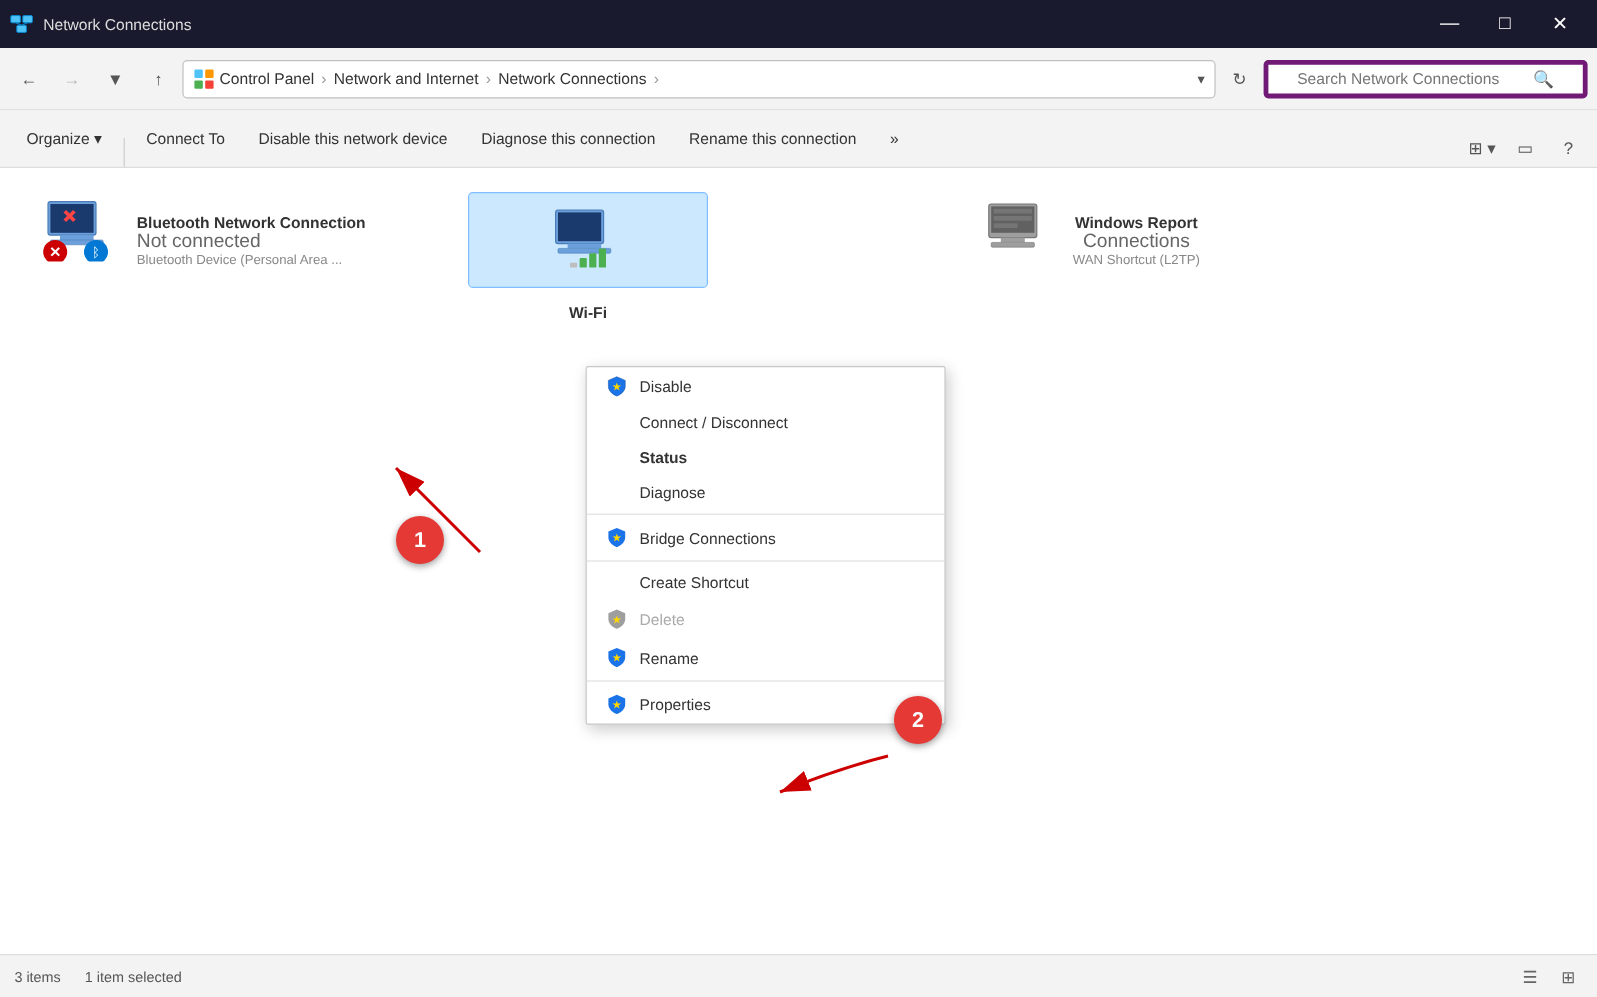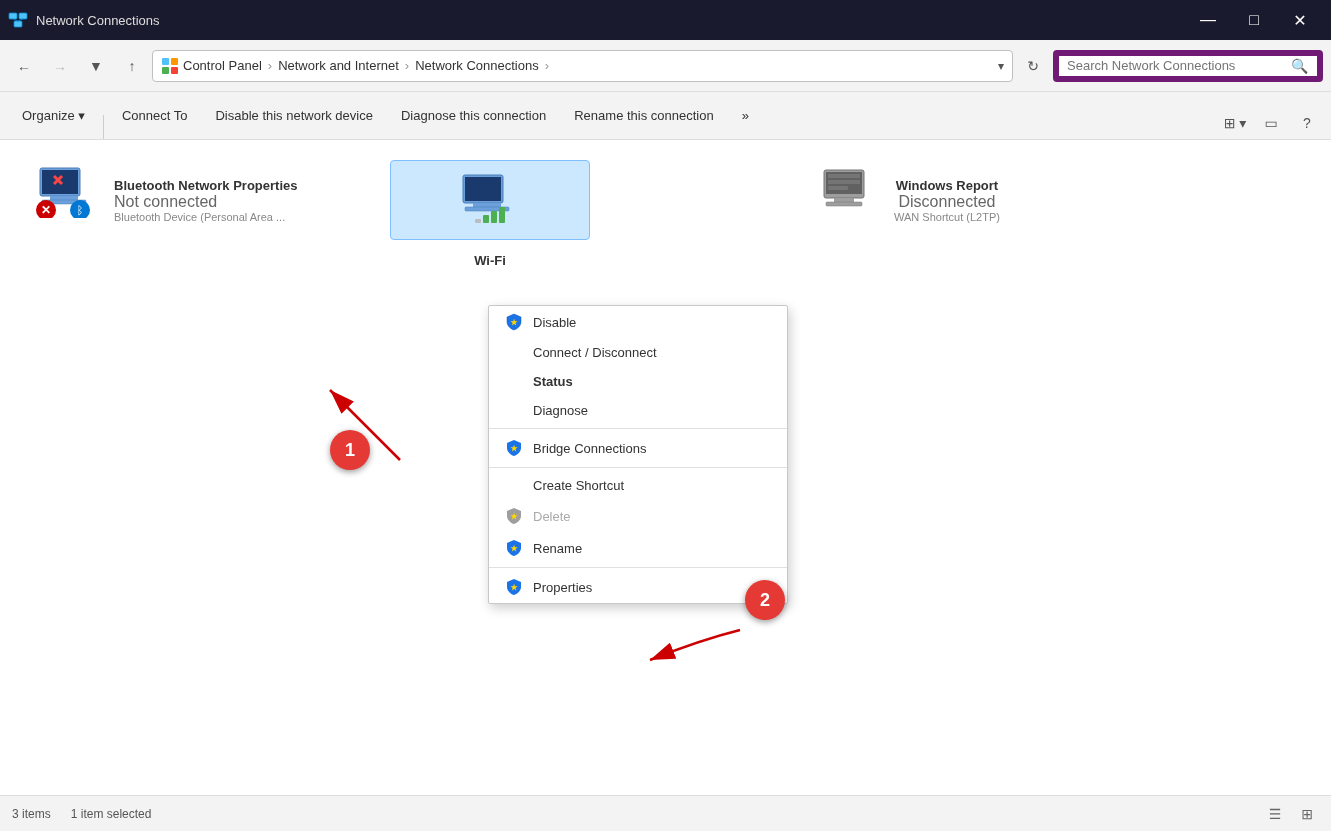--- a/index.html
+++ b/index.html
@@ -110,26 +110,26 @@
       cursor: pointer;
       display: flex;
       align-items: center;
       justify-content: center;
       color: #555;
       font-size: 14px;
     }
     .search-box {
       width: 270px;
       height: 32px;
-      border: 6px solid #701a75;
+      border: 4px solid #701a75;
       border-radius: 4px;
       background: #fff;
       display: flex;
       align-items: center;
-      padding: 0 8px;
+      padding: 0 24px;
       gap: 4px;
     }
     .search-input {
       flex: 1;
       border: none;
       outline: none;
       background: transparent;
       font-size: 13px;
       color: #999;
     }
@@ -399,21 +399,21 @@
         <rect x="10" y="34" width="44" height="4" rx="1" fill="#6ca0dc" stroke="#4a7db5" stroke-width="0.5"></rect>
 
         <circle cx="14" cy="44" r="10" fill="#cc0000"></circle>
         <text x="14" y="48" text-anchor="middle" fill="white" font-size="12" font-weight="bold">✕</text>
 
         <circle cx="48" cy="44" r="10" fill="#0078d4"></circle>
         <text x="48" y="48" text-anchor="middle" fill="white" font-size="11">ᛒ</text>
       </svg>
     </div>
     <div class="conn-text" style="text-align:left;">
-      <div class="conn-name">Bluetooth Network Properties</div>
+      <div class="conn-name">Bluetooth Network Connection</div>
       <div class="conn-status">Not connected</div>
       <div class="conn-device">Bluetooth Device (Personal Area ...</div>
     </div>
   </div>
 
   <div class="connection-item wifi-item" style="display:flex;flex-direction:column;align-items:center;gap:12px;width:200px;height:80px;padding:12px;border-radius:4px;position:absolute;left:390px;top:20px;">
     <div class="connection-icon-wrap" style="width:70px;height:60px;position:relative;flex-shrink:0;">
       
       <svg width="64" height="52" viewBox="0 0 64 52">
         <rect x="8" y="2" width="40" height="28" rx="2" fill="#6ca0dc" stroke="#4a7db5" stroke-width="1"></rect>
@@ -441,21 +441,21 @@
         <rect x="22" y="32" width="20" height="4" fill="#9e9e9e"></rect>
         <rect x="14" y="36" width="36" height="4" rx="1" fill="#9e9e9e" stroke="#757575" stroke-width="0.5"></rect>
 
         <rect x="16" y="8" width="32" height="4" rx="1" fill="#757575"></rect>
         <rect x="16" y="14" width="32" height="4" rx="1" fill="#757575"></rect>
         <rect x="16" y="20" width="20" height="4" rx="1" fill="#757575"></rect>
       </svg>
     </div>
     <div class="conn-text" style="text-align:center;">
       <div class="conn-name">Windows Report</div>
-      <div class="conn-status">Disconnected</div>
+      <div class="conn-status">Connections</div>
       <div class="conn-device">WAN Shortcut (L2TP)</div>
     </div>
   </div>
 
   <div class="annotation-circle" style="left:330px;top:290px;">
     <span>1</span>
   </div>
 
   <svg class="arrow-svg" style="left:300px;top:230px;width:150px;height:100px;" viewBox="0 0 150 100">
     <defs>

